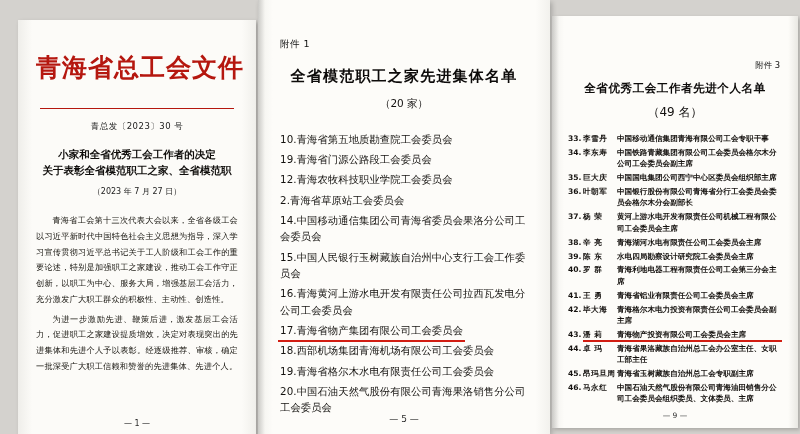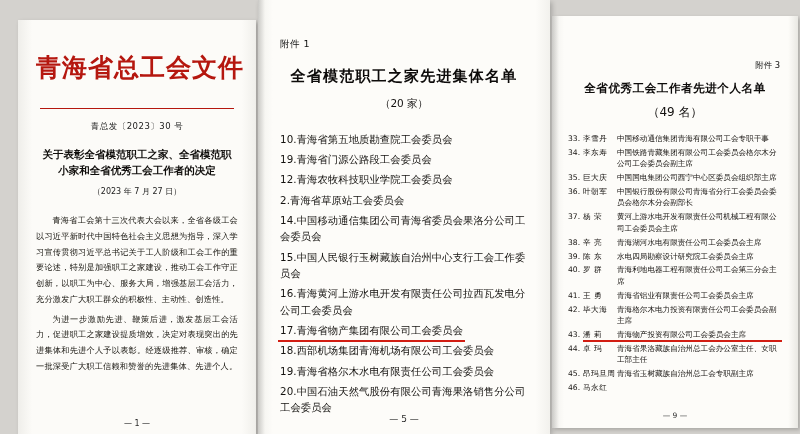--- a/index.html
+++ b/index.html
@@ -161,21 +161,21 @@
     text-align: center;
     font-size: 12px;
     color: #131110;
   }
   .r-list {
     margin-top: 12px;
     font-size: 7.6px;
     line-height: 1.5;
     color: #15120f;
   }
-  .r-row { display: flex; margin-bottom: 2.5px; align-items: flex-start; }
+  .r-row { display: flex; margin-bottom: 2.5px; align-items: flex-start; font-weight: bold; }
   .r-num { width: 15px; flex: 0 0 15px; }
   .r-name { width: 34px; flex: 0 0 34px; letter-spacing: 0.5px; }
   .r-desc { flex: 1 1 auto; }
   .r-row.hl .r-name, .r-row.hl .r-desc { position: relative; }
   .r-hl-line {
     position: absolute;
     height: 1.4px;
     background: #d21d12;
     left: 0; right: 0; bottom: -1.5px;
   }
@@ -204,22 +204,22 @@
 <body>
 
 <div id="page">
 
   <div class="sheet left">
     <div class="left-inner">
       <div class="masthead cn">青海省总工会文件</div>
       <div class="rule-red"></div>
       <div class="doc-no cn">青总发〔2023〕30 号</div>
       <div class="doc-title cn">
+        <div>小家和全省优秀工会工作者的决定</div>
         <div>关于表彰全省模范职工之家、全省模范职</div>
-        <div>小家和全省优秀工会工作者的决定</div>
       </div>
       <div class="doc-date cn">（2023 年 7 月 27 日）</div>
       <div class="doc-body cn">
         <p>青海省工会第十三次代表大会以来，全省各级工会以习近平新时代中国特色社会主义思想为指导，深入学习宣传贯彻习近平总书记关于工人阶级和工会工作的重要论述，特别是加强职工之家建设，推动工会工作守正创新，以职工为中心、服务大局，增强基层工会活力，充分激发广大职工群众的积极性、主动性、创造性。</p>
         <p>为进一步激励先进、鞭策后进，激发基层工会活力，促进职工之家建设提质增效，决定对表现突出的先进集体和先进个人予以表彰。经逐级推荐、审核，确定一批深受广大职工信赖和赞誉的先进集体、先进个人。</p>
       </div>
     </div>
     <div class="page-num cn">— 1 —</div>
   </div>
 
@@ -314,19 +314,20 @@
             <span class="r-desc">青海省果洛藏族自治州总工会办公室主任、女职工部主任</span>
           </div>
           <div class="r-row">
             <span class="r-num">45.</span>
             <span class="r-name">昂玛旦周</span>
             <span class="r-desc">青海省玉树藏族自治州总工会专职副主席</span>
           </div>
           <div class="r-row">
             <span class="r-num">46.</span>
             <span class="r-name">马永红</span>
+            <span class="r-desc">中国石油天然气股份有限公司青海油田销售分公司工会委员会组织委员、文体委员、主席</span>
           </div>
         </div>
     </div>
     <div class="r-pagenum cn">— 9 —</div>
   </div>
 
 </div>
 
 </body></html>

